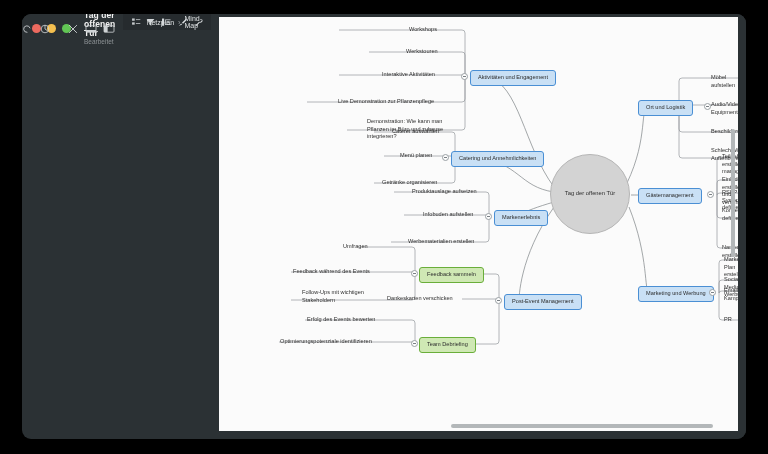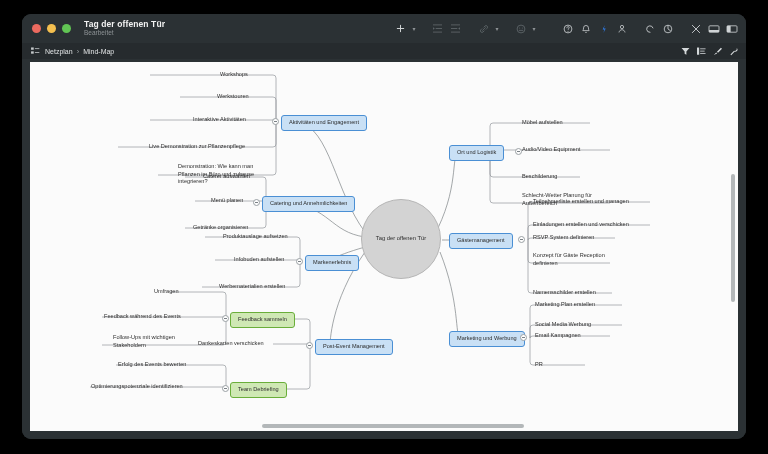--- a/index.html
+++ b/index.html
@@ -10,21 +10,21 @@
     overflow: hidden;
   }
   .window {
     position: absolute;
     left: 22px; top: 14px;
     width: 724px; height: 425px;
     background: #2b3134;
     border-radius: 9px;
     box-shadow: 0 6px 26px rgba(0,0,0,.65);
     overflow: hidden;
-    display: flex; flex-direction: column;
+    display: flex; flex-direction: row;
   }
   
   .titlebar {
     height: 29px; flex: 0 0 29px;
     background: #2b3134;
     display: flex; align-items: center;
     padding: 0 8px 0 10px;
     position: relative;
   }
   .traffic { display: flex; gap: 6px; align-items: center; }

